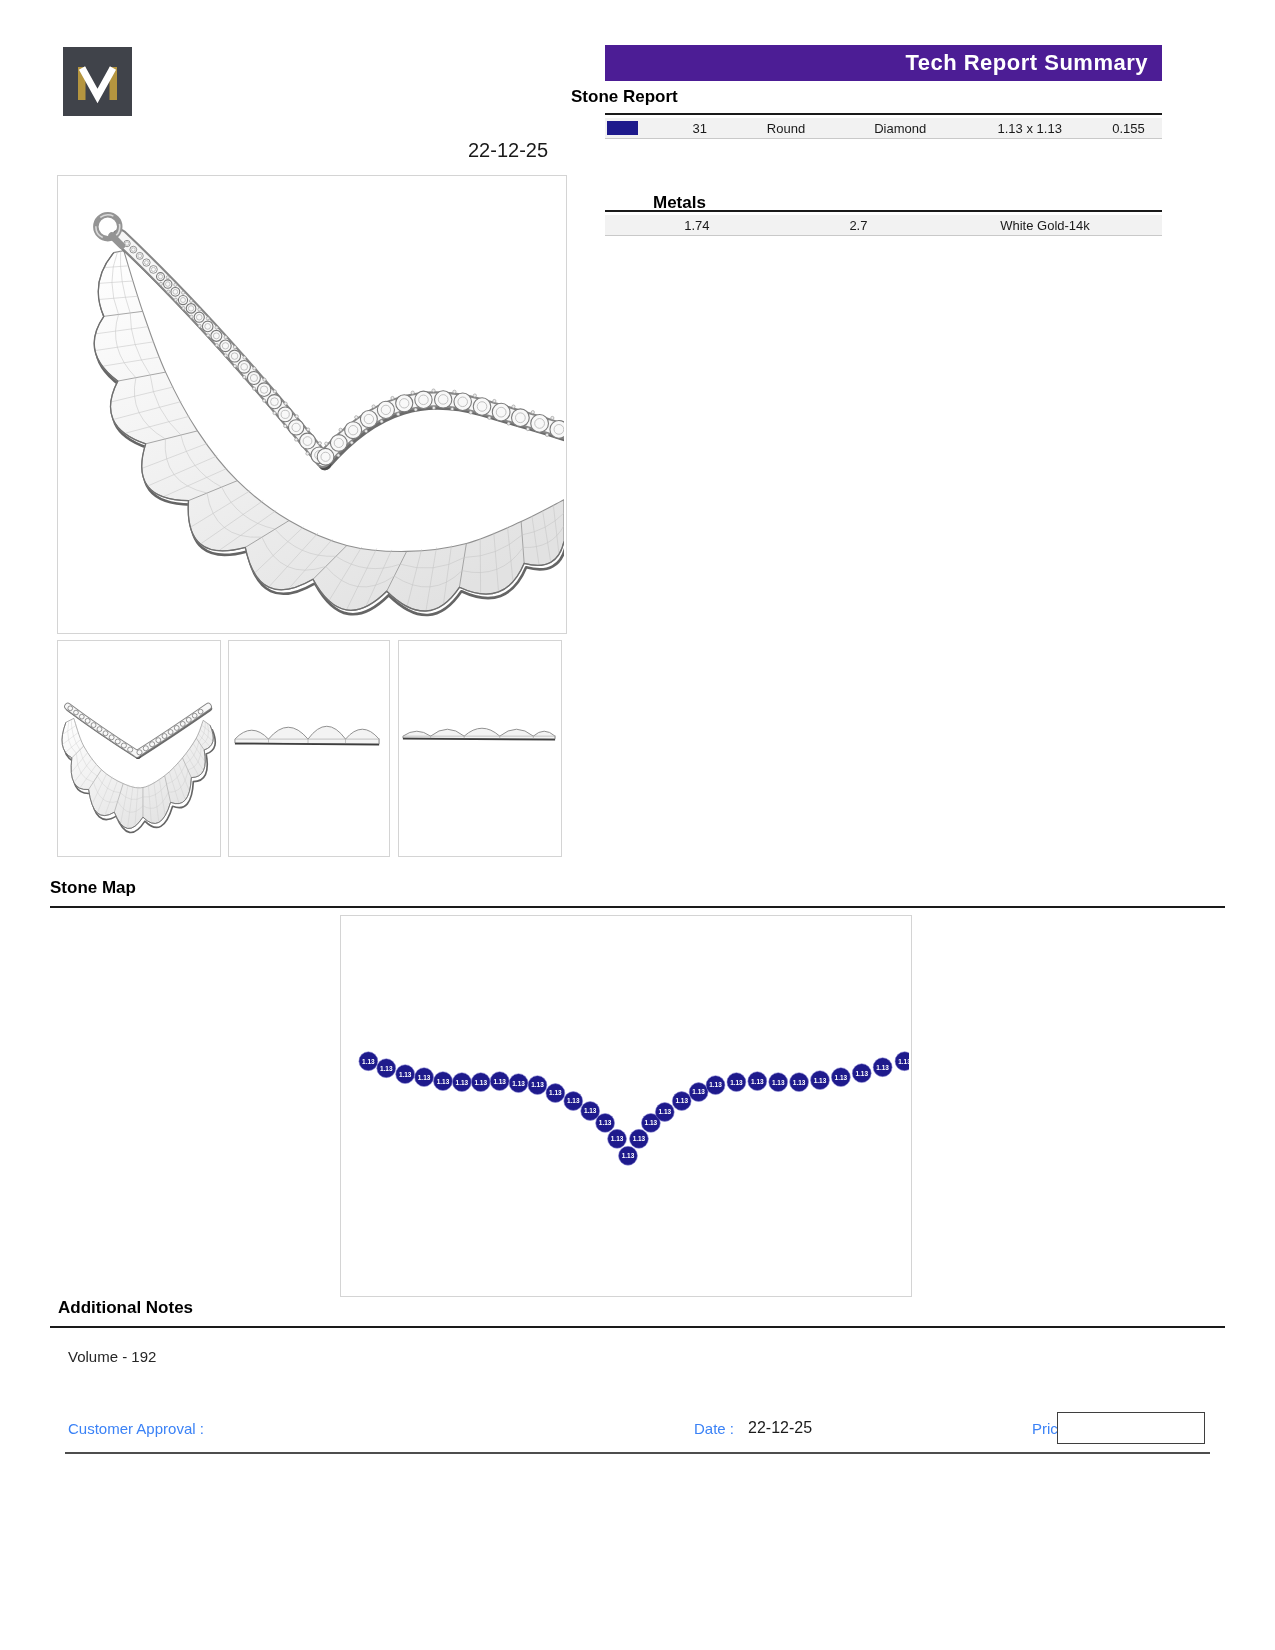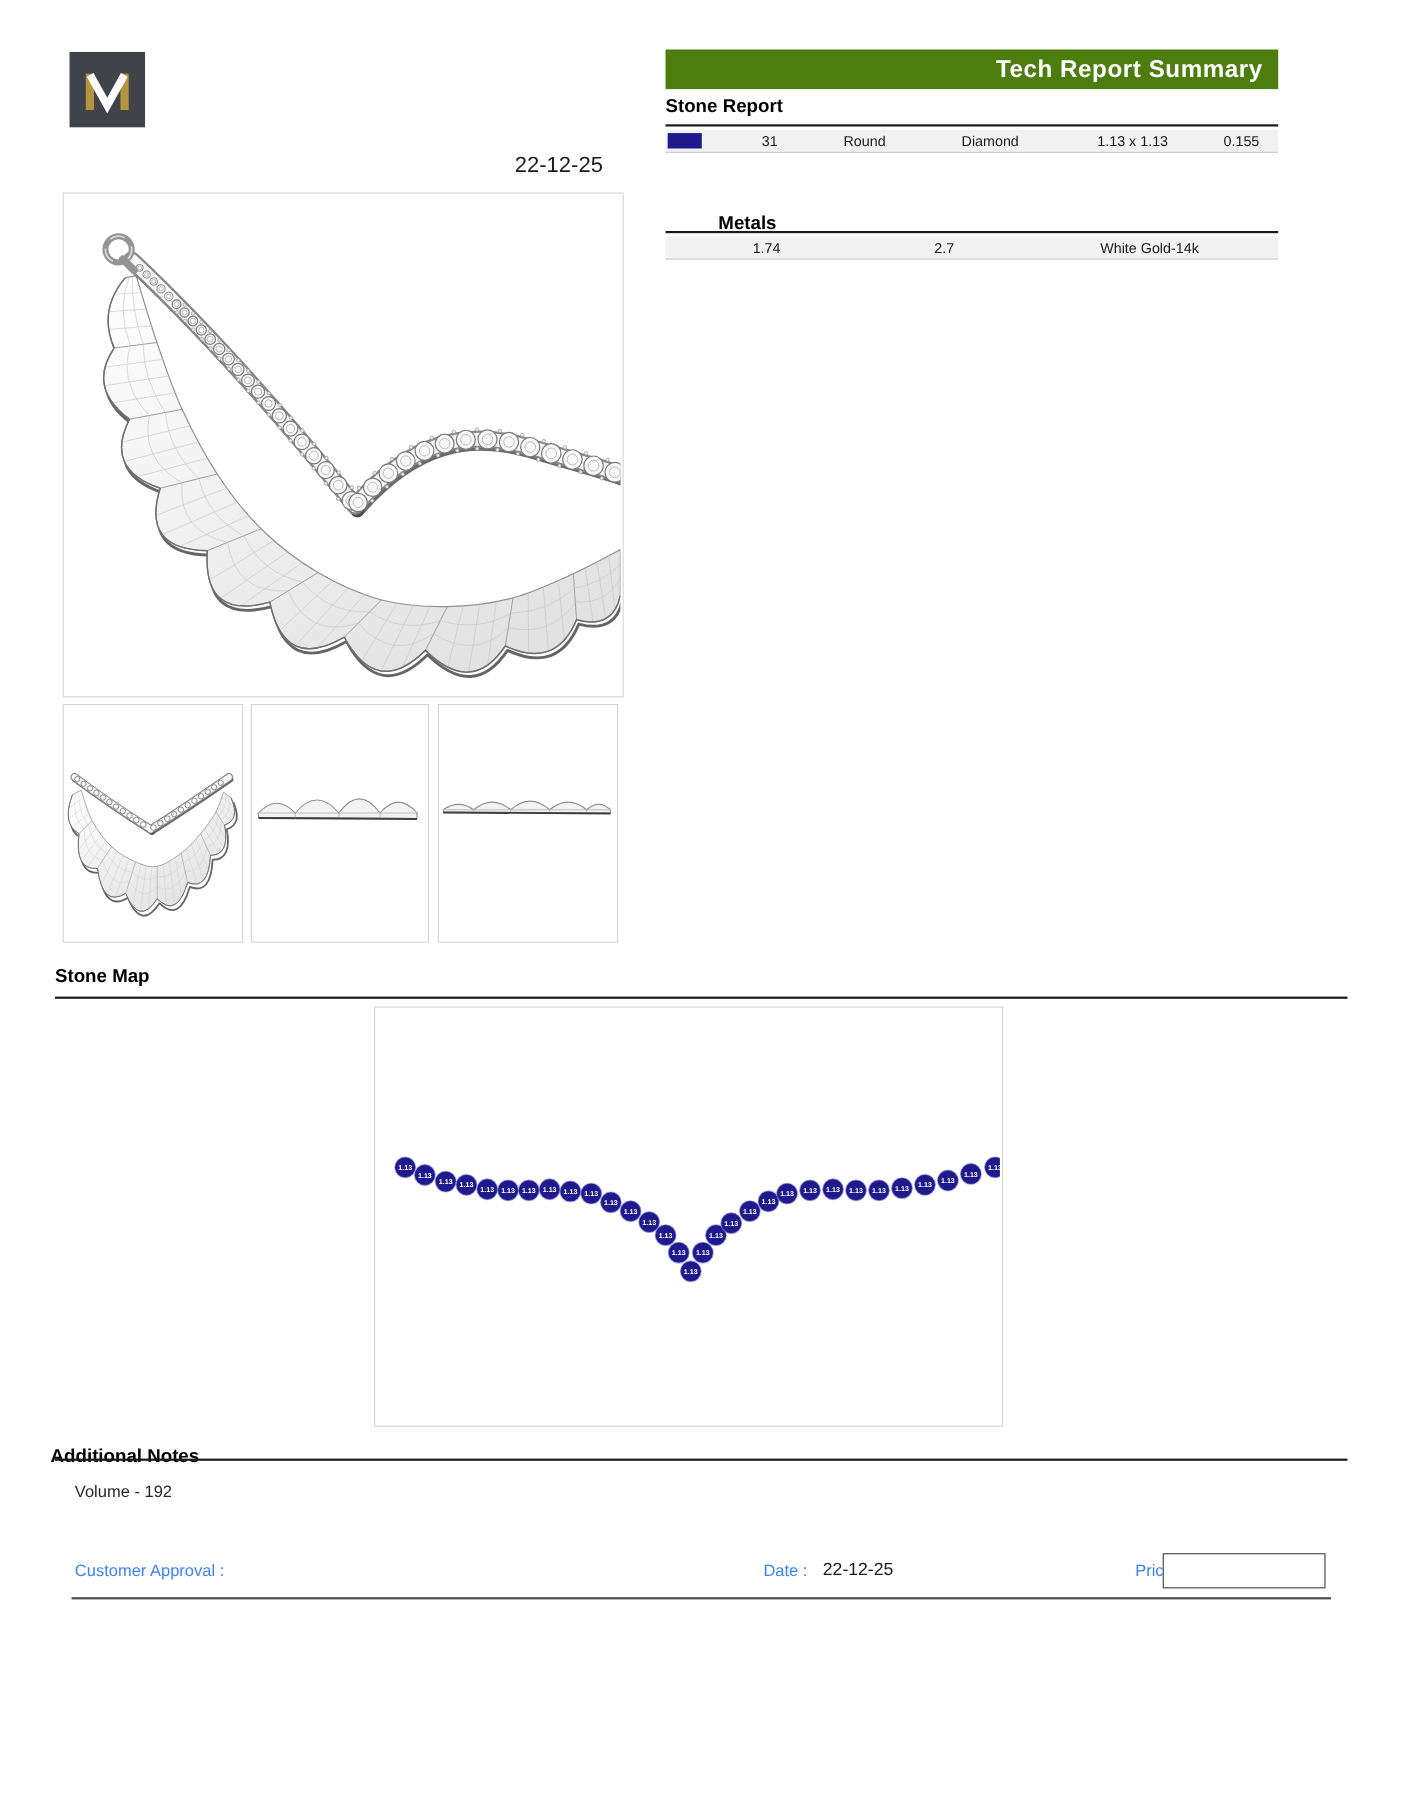--- a/index.html
+++ b/index.html
@@ -2,21 +2,21 @@
 <html><head>
 <meta charset="utf-8">
 <style>
   html,body{margin:0;padding:0;background:#ffffff;}
   body{width:1275px;height:1650px;position:relative;overflow:hidden;
        font-family:"Liberation Sans",sans-serif;color:#1a1a1a;}
   .abs{position:absolute;}
   
   .logo{left:63px;top:47px;width:69px;height:69px;}
   
-  .header-bar{left:605px;top:45px;width:557px;height:36px;background:#4d7c0f;
+  .header-bar{left:605px;top:45px;width:557px;height:36px;background:#4c1d95;
               display:flex;align-items:center;justify-content:flex-end;}
   .header-bar span{color:#ffffff;font-size:22px;font-weight:bold;padding-right:14px;letter-spacing:.5px;}
   .section-title{font-size:17px;font-weight:bold;color:#000;}
   .rule-thick{height:2px;background:#1a1a1a;}
   .rule-mid{height:2px;background:#4d4d4d;}
   
   .tbl{left:605px;width:557px;font-size:13px;}
   .tr{display:flex;align-items:center;height:20px;}
   .tr.head{color:#7f7f7f;}
   .tr.val{background:#f2f2f2;border-bottom:1px solid #c9c9c9;color:#1a1a1a;}
@@ -40,21 +40,21 @@
   <rect x="0" y="0" width="69" height="69" fill="#40434a"></rect>
   <rect x="15" y="20" width="7.5" height="33" fill="#b5953f"></rect>
   <rect x="46.5" y="20" width="7.5" height="33" fill="#b5953f"></rect>
   <path d="M19 21 L34.5 49 L50 21" fill="none" stroke="#ffffff" stroke-width="7"></path>
 </svg>
 
 <div class="abs header-bar">
   <span>Tech Report Summary</span>
 </div>
 
-<div class="abs section-title" style="left:605px;top:87px;">Stone Report</div>
+<div class="abs section-title" style="left:571px;top:87px;">Stone Report</div>
 <div class="abs rule-thick" style="left:605px;top:113px;width:557px;"></div>
 <div class="abs tbl" style="top:118px;">
   <div class="tr val">
     <div class="td sr-c0">
         <div class="swatch" style="background: rgb(30, 26, 140);"></div>
       </div>
     <div class="td sr-c1">31</div>
     <div class="td sr-c2">Round</div>
     <div class="td sr-c3">Diamond</div>
     <div class="td sr-c4">1.13 x 1.13</div>
@@ -526,21 +526,21 @@
         <circle cx="544" cy="152" r="9.5" fill="#1e1a8c" stroke="#8c89d6" stroke-width="1" stroke-opacity="0.55"></circle>
         <text x="544" y="154.4" text-anchor="middle" font-size="6.5" font-weight="700" fill="#ffffff" font-family="&quot;Liberation Sans&quot;,sans-serif">1.13</text>
       </g>
       <g>
         <circle cx="566" cy="146" r="9.5" fill="#1e1a8c" stroke="#8c89d6" stroke-width="1" stroke-opacity="0.55"></circle>
         <text x="566" y="148.4" text-anchor="middle" font-size="6.5" font-weight="700" fill="#ffffff" font-family="&quot;Liberation Sans&quot;,sans-serif">1.13</text>
       </g>
     </svg>
 </div>
 
-<div class="abs section-title" style="left:46px;top:1298px;margin-top:16px;">Additional Notes</div>
+<div class="abs section-title" style="left:58px;top:1298px;">Additional Notes</div>
 <div class="abs rule-thick" style="left:50px;top:1326px;width:1175px;"></div>
 <div class="abs note-text" style="left:68px;top:1348px;">Volume - 192</div>
 
 <div class="abs lbl-gray" style="left:68px;top:1420px;">Customer Approval :</div>
 <div class="abs lbl-gray" style="left:694px;top:1420px;">Date :</div>
 <div class="abs" style="left:748px;top:1419px;font-size:16px;color:#1a1a1a;">22-12-25</div>
 <div class="abs lbl-gray" style="left:1032px;top:1420px;">Price :</div>
 <div class="abs price-box" style="left:1057px;top:1412px;width:146px;height:30px;"></div>
 <div class="abs rule-mid" style="left:65px;top:1452px;width:1145px;"></div>
 

